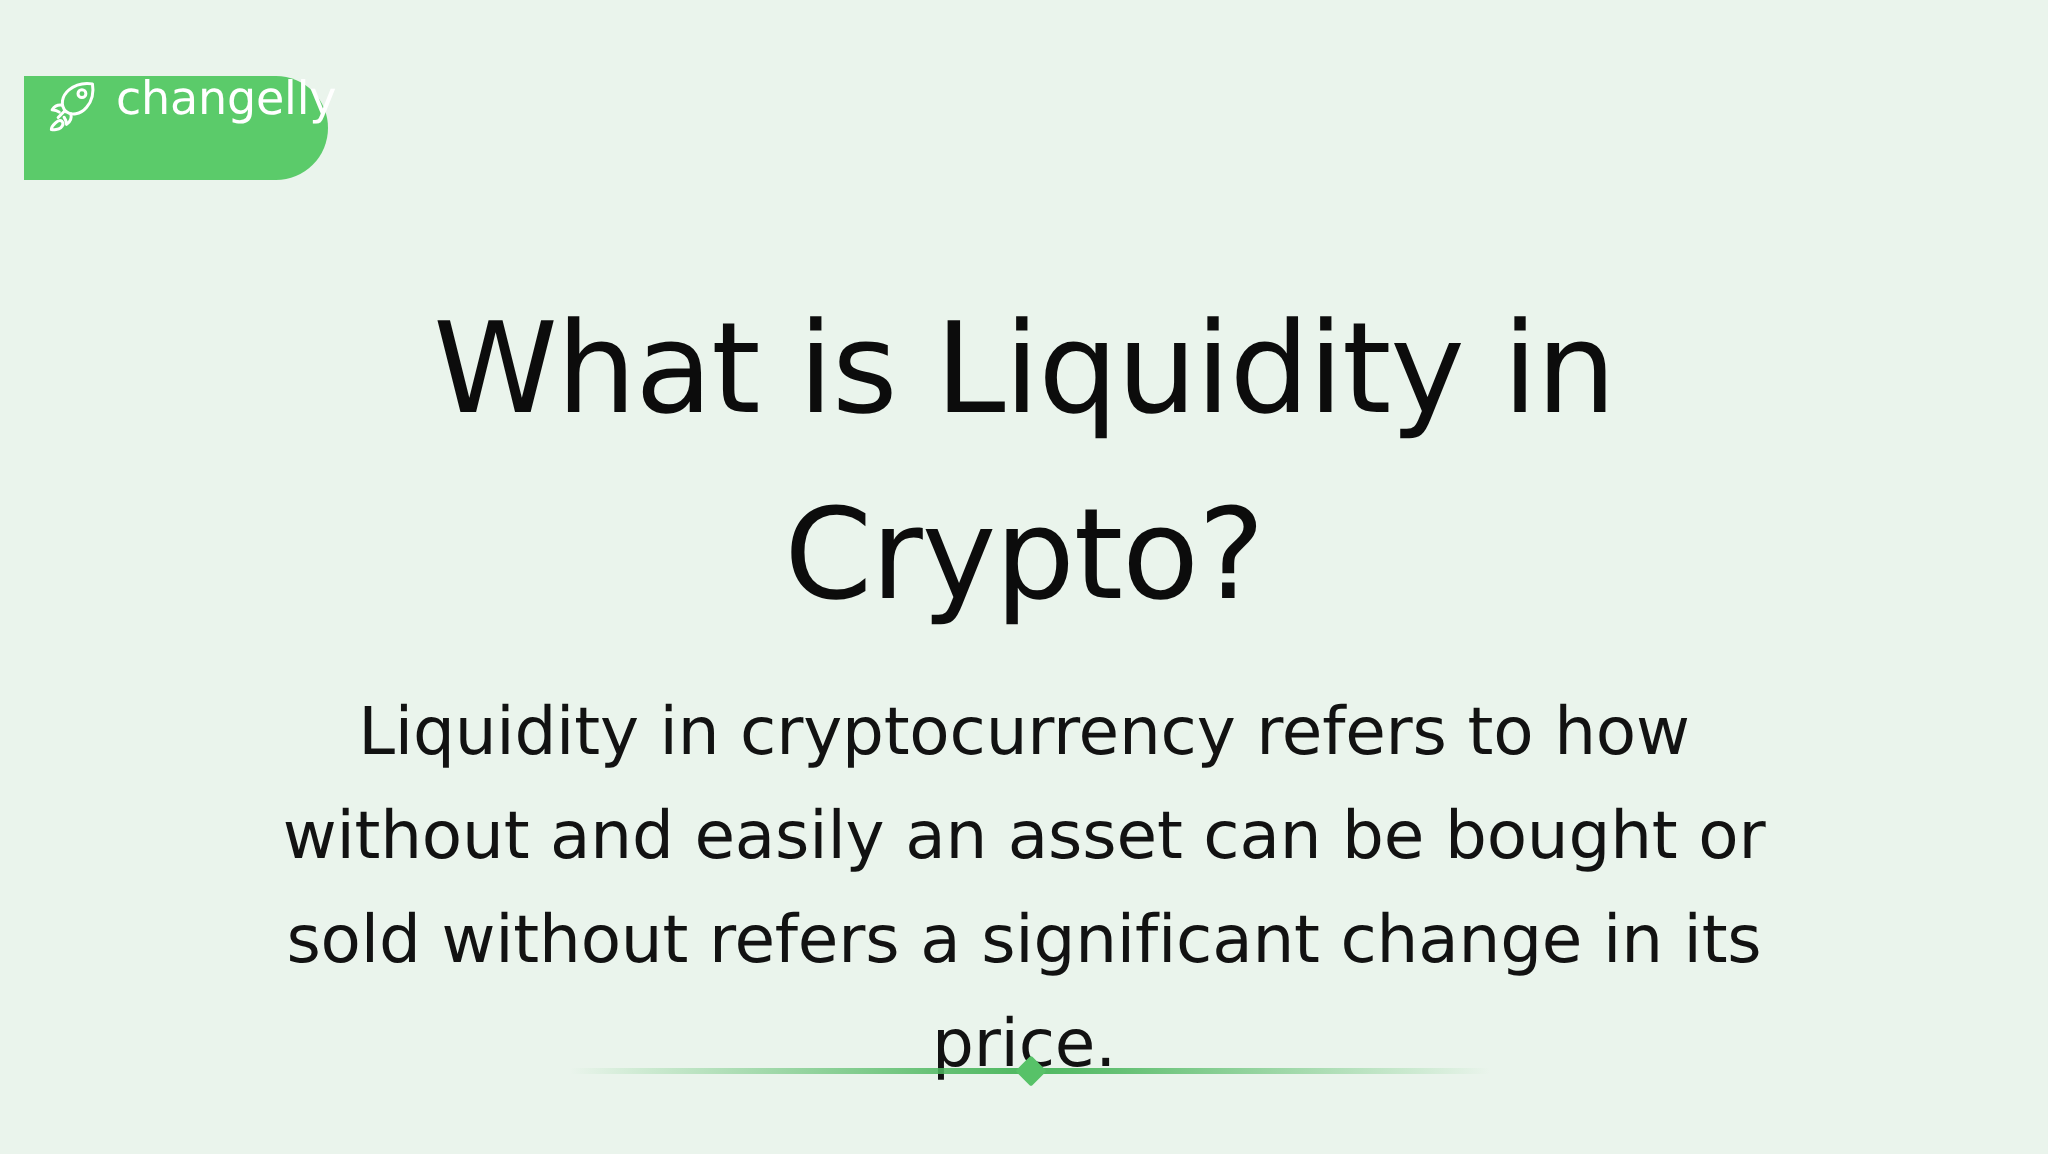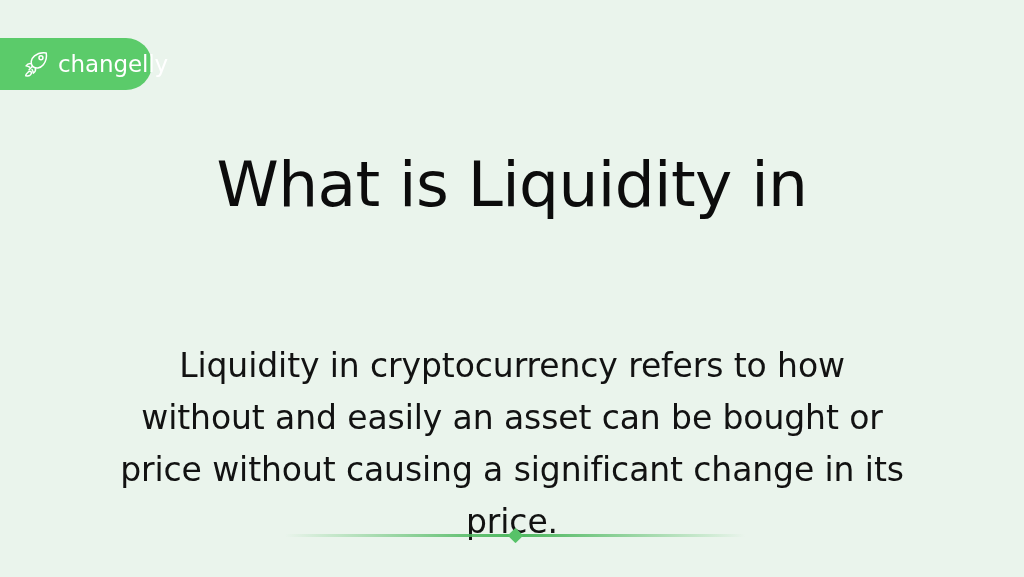--- a/index.html
+++ b/index.html
@@ -17,30 +17,29 @@
     position: relative;
     width: 1024px;
     height: 577px;
     background: #eaf4ec;
     overflow: hidden;
   }
 
   
   #logo-badge {
     position: absolute;
-    left: 0;
+    left: 12px;
     top: 38px;
     height: 52px;
     width: 152px;
     background: #5bcb6a;
     border-radius: 0 26px 26px 0;
     display: flex;
-    align-items: center;
     box-sizing: border-box;
-    padding-left: 21px;
+    padding-left: 9px;
   }
   #rocket-icon {
     width: 30px;
     height: 30px;
     flex: 0 0 auto;
     display: block;
     margin-right: 7px;
   }
   #logo-wordmark {
     color: #ffffff;
@@ -146,26 +145,27 @@
         <path d="M11.0 15.6 C 8.4 15.0 6.6 16.2 5.4 18.0 C 7.0 18.2 8.3 18.6 9.2 19.3"></path>
         <path d="M15.4 20.2 C 16.0 22.8 14.9 24.6 13.1 25.8 C 12.9 24.2 12.5 22.9 11.8 22.0"></path>
         <path d="M7.2 25.0 C 8.4 23.8 9.8 23.4 10.7 24.2 C 11.5 25.1 11.1 26.5 9.9 27.7 C 8.9 28.6 6.2 28.8 5.0 28.6 C 4.9 27.4 6.2 25.9 7.2 25.0 Z"></path>
       </g>
     </svg>
     <span id="logo-wordmark">changelly</span>
   </div>
 
   <h1 id="headline">
     <span class="hl-line">What is Liquidity in</span>
+    <span class="hl-line">Crypto?</span>
   </h1>
 
   <p id="body-copy">
     <span class="bc-line">Liquidity in cryptocurrency refers to how</span>
     <span class="bc-line">without and easily an asset can be bought or</span>
-    <span class="bc-line">price without causing a significant change in its</span>
+    <span class="bc-line">sold without refers a significant change in its</span>
     <span class="bc-line">price.</span>
   </p>
 
   <div id="divider">
     <div id="divider-line"></div>
     <div id="divider-diamond"></div>
   </div>
 
 </div>
 

